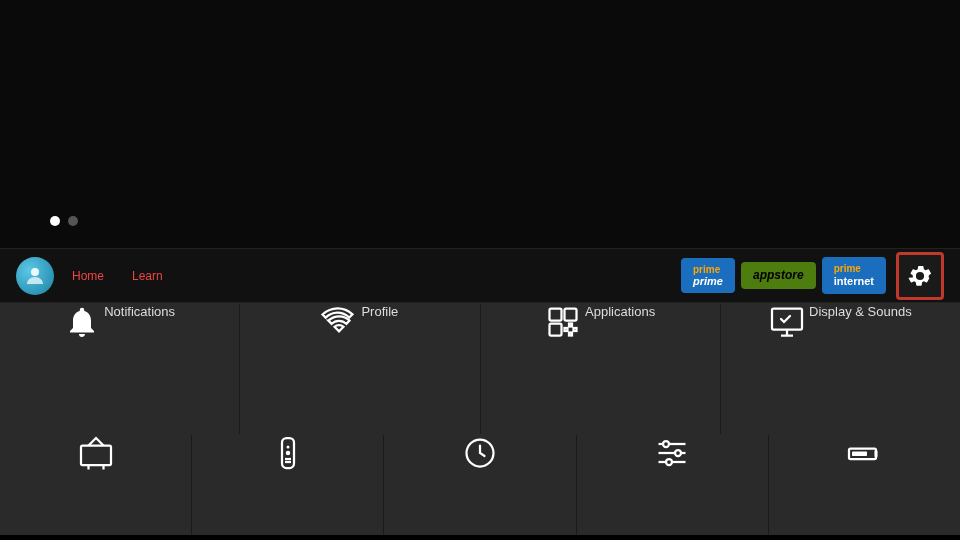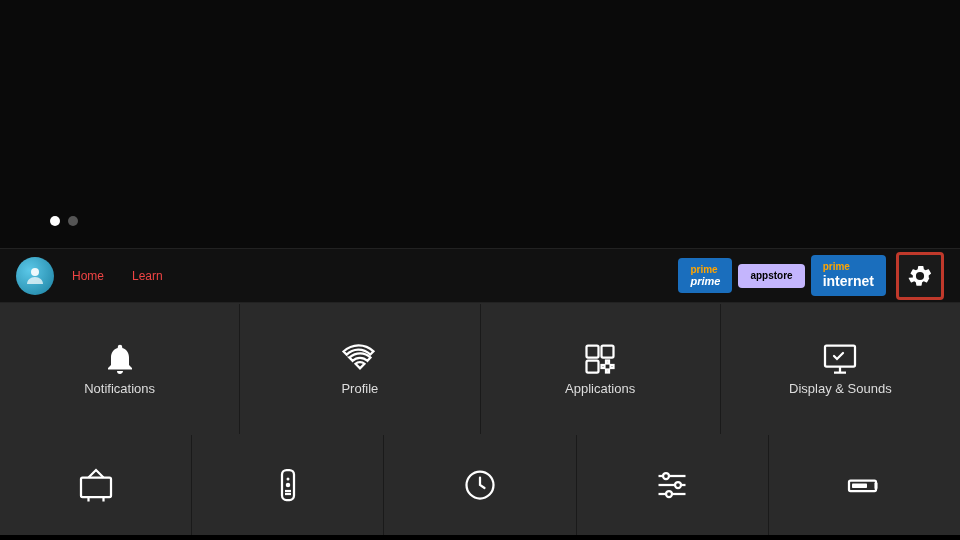--- a/index.html
+++ b/index.html
@@ -103,21 +103,21 @@
       flex-direction: column;
       align-items: flex-start;
       justify-content: center;
       line-height: 1.2;
     }
     .badge-prime {
       background: #1a6ebd;
       color: #fff;
     }
     .badge-prime .badge-top { font-size: 10px; color: #ffa500; }
-    .badge-appstore { background: #c4b5fd; color: #000; font-size: 10px; }
+    .badge-appstore { background: #4d7c0f; color: #000; font-size: 12px; font-style: italic; }
     .badge-internet { background: #1a6ebd; color: #fff; font-size: 12px; }
     .badge-internet .badge-top { font-size: 10px; color: #ffa500; }
 
     .settings-btn {
       width: 48px;
       height: 48px;
       background: #1a1a1a;
       border: 3px solid #c0392b;
       border-radius: 4px;
       display: flex;
@@ -140,22 +140,21 @@
       width: 100%;
       border-top: 1px solid #2a2a2a;
     }
 
     .grid-item {
       flex: 1;
       height: 130px;
       background: #2a2a2a;
       border-right: 1px solid #1a1a1a;
       display: flex;
-      flex-direction: column;
-      align-items: center;
+      flex-direction: row;
       justify-content: center;
       gap: 4px;
       cursor: pointer;
       transition: background 0.15s;
     }
     .grid-item:last-child { border-right: none; }
 
     .grid-item svg {
       width: 36px;
       height: 36px;
@@ -209,21 +208,21 @@
       <span class="badge-top prime-amazon">prime</span>
       <span class="prime-logo-text">prime</span>
     </div>
 
     <div class="nav-badge badge-appstore">
       <span>appstore</span>
     </div>
 
     <div class="nav-badge badge-internet">
       <span class="badge-top prime-amazon">prime</span>
-      <span style="font-size:14px;">internet</span>
+      <span style="font-size:11px;">internet</span>
     </div>
 
     <div class="settings-btn">
       <svg viewBox="0 0 24 24" xmlns="http://www.w3.org/2000/svg">
         <path fill="#fff" d="M12 15.5A3.5 3.5 0 018.5 12 3.5 3.5 0 0112 8.5a3.5 3.5 0 013.5 3.5 3.5 3.5 0 01-3.5 3.5m7.43-2.12c.04-.26.07-.53.07-.88 0-.35-.03-.63-.07-.88l1.9-1.48c.17-.13.21-.37.1-.56l-1.8-3.12c-.12-.22-.37-.3-.59-.22l-2.23.9c-.47-.36-.96-.67-1.51-.9l-.34-2.37c-.04-.24-.24-.41-.49-.41h-3.6c-.25 0-.45.17-.49.41l-.34 2.37c-.55.23-1.04.54-1.51.9l-2.23-.9c-.22-.08-.47 0-.59.22l-1.8 3.12c-.12.19-.08.43.1.56l1.9 1.48c-.04.25-.07.54-.07.88 0 .34.03.62.07.88L2.46 13.6c-.17.13-.21.37-.1.56l1.8 3.12c.12.22.37.3.59.22l2.23-.9c.47.36.96.67 1.51.9l.34 2.37c.04.24.24.41.49.41h3.6c.25 0 .45-.17.49-.41l.34-2.37c.55-.23 1.04-.54 1.51-.9l2.23.9c.22.08.47 0 .59-.22l1.8-3.12c.12-.19.08-.43-.1-.56l-1.9-1.48z"></path>
       </svg>
     </div>
   </div>
 </div>
 

